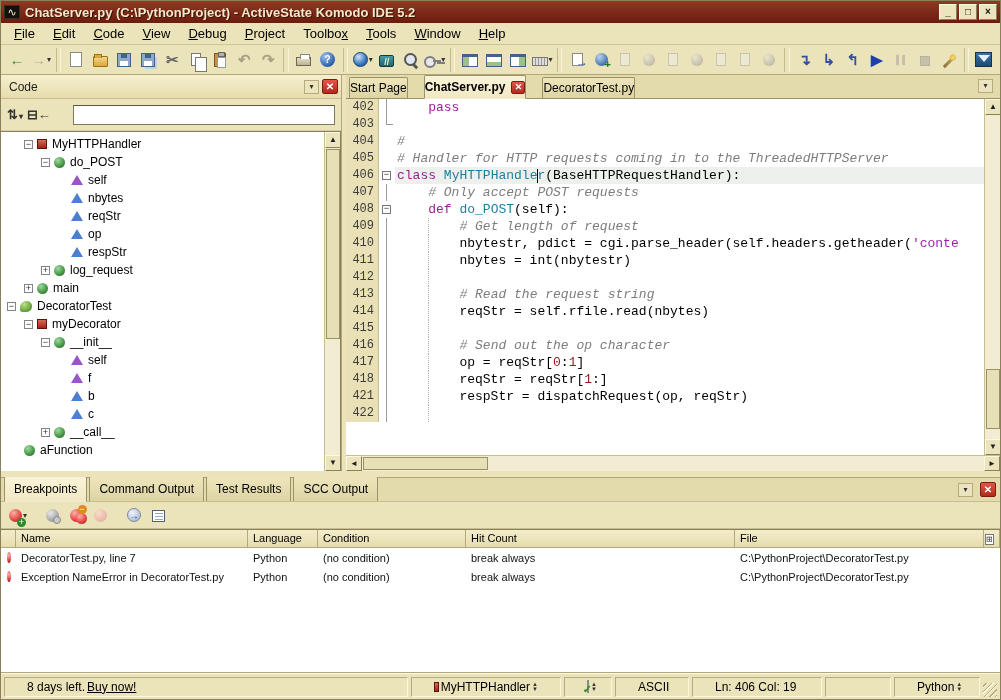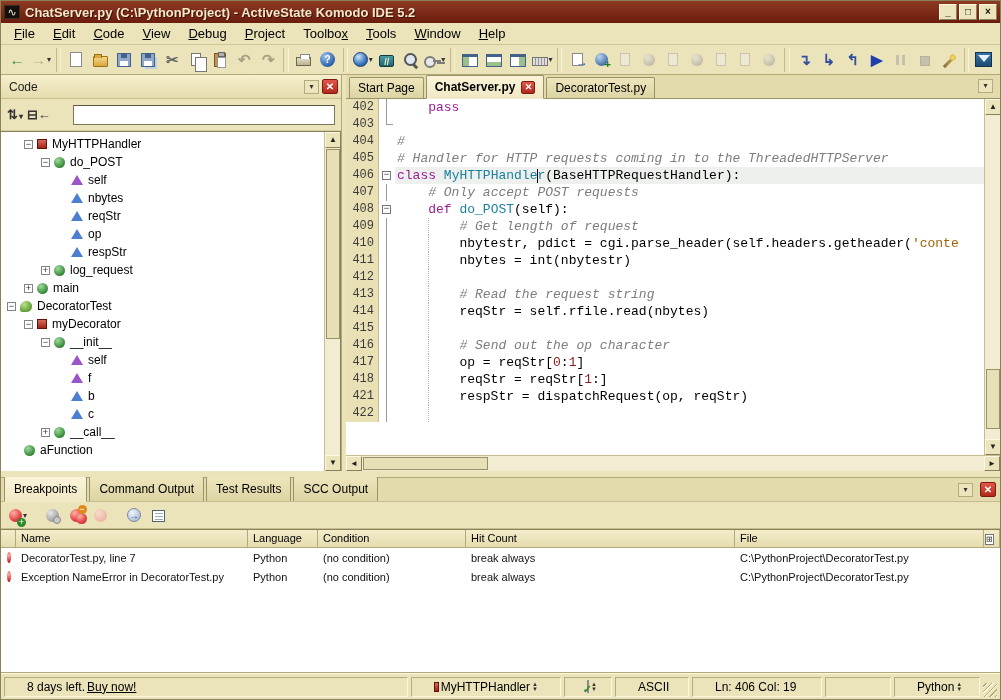--- a/index.html
+++ b/index.html
@@ -103,39 +103,39 @@
   .t-var { width:0; height:0; border-left:6px solid transparent; border-right:6px solid transparent; border-bottom:10px solid #4d7fd0; }
   .t-file { width:12px; height:11px; background:radial-gradient(circle at 35% 30%, #bfe08c, #5f9e35 70%, #3c6b1e); border-radius:60% 50% 55% 25%; }
   .tree-vscroll { position:absolute; right:0; top:0; bottom:0; width:16px; background:#f2ecd2; border-left:1px solid #c6bd90; }
   .sb-btn { position:absolute; left:0; width:16px; height:16px; background:#ece4bc; border:1px solid; border-color:#fdf8e0 #8a815a #8a815a #fdf8e0; font-size:8px; text-align:center; line-height:14px; color:#222; }
   .sb-thumb { position:absolute; left:1px; width:14px; background:#e7dfb5; border:1px solid #9a9168; }
   .splitter { width:4px; background:#ebe3ba; }
 
   
   .editor { flex:1; display:flex; flex-direction:column; overflow:hidden; }
   .tabstrip { height:24px; display:flex; align-items:flex-end; background:#e4dbac; border-bottom:1px solid #9a9168; padding-left:3px; position:relative; }
-  .etab { height:21px; display:flex; align-items:center; padding:0 8px; border:1px solid #9a9168; border-bottom:none; background:linear-gradient(#eee5bc,#ddd4a4); margin-right:2px; font-size:12px; border-radius:2px 2px 0 0; }
+  .etab { height:21px; display:flex; align-items:center; padding:0 0; border:1px solid #9a9168; border-bottom:none; background:linear-gradient(#eee5bc,#ddd4a4); margin-right:16px; font-size:12px; border-radius:2px 2px 0 0; }
   .etab.active { height:24px; background:linear-gradient(#faf4d8,#f0e8c4); font-weight:bold; margin-bottom:-1px; border-bottom:1px solid #f4ecc8; }
   .etab .xbtn { width:14px; height:13px; margin-left:6px; line-height:11px; font-size:9px; }
   .tab-drop { position:absolute; right:4px; top:4px; }
   .editor-body { flex:1; display:flex; overflow:hidden; background:#fff; position:relative; }
   .code-scroll { flex:1; overflow:hidden; }
   .cl { height:17px; display:flex; font-family:"Liberation Mono","DejaVu Sans Mono",monospace; font-size:13px; line-height:17px; }
   .ln { width:33px; flex:0 0 auto; background:#e9e1b5; color:#3c3c3c; text-align:right; padding-right:4px; font-size:12px; border-right:1px solid #c6bd90; }
   .fm { width:16px; flex:0 0 auto; position:relative; background:#fff; }
   .fm.fline::before { content:""; position:absolute; left:7px; top:0; bottom:0; width:1px; background:#9a9a9a; }
   .fm.fcorner::before { content:""; position:absolute; left:7px; top:0; height:9px; width:1px; background:#9a9a9a; }
   .fm.fcorner::after { content:""; position:absolute; left:7px; top:8px; width:7px; height:1px; background:#9a9a9a; }
   .fbox { position:absolute; left:3px; top:4px; width:9px; height:9px; border:1px solid #777; background:#fbfbfb; font-size:9px; line-height:7px; text-align:center; color:#333; }
   .ct { flex:1; white-space:pre; position:relative; padding-left:2px; overflow:hidden; }
   .cur .ct { background:#eef0ee; }
   .tok-k { color:#9a1d92; }
   .tok-d { color:#1a7f9e; }
   .tok-c { color:#7d7d7d; font-style:italic; }
-  .tok-s { color:#a16207; }
+  .tok-s { color:#a21caf; }
   .tok-n { color:#8b2020; }
   .caret-bar { display:inline-block; width:1px; height:14px; background:#000; vertical-align:text-bottom; margin:0 -1px 0 0; }
   .guide { position:absolute; top:0; bottom:0; width:1px; border-left:1px dotted #b4b4b4; }
   .ed-vscroll { width:16px; flex:0 0 auto; background:#f2ecd2; border-left:1px solid #c6bd90; position:relative; }
   .ed-hscroll { height:16px; flex:0 0 auto; background:#f2ecd2; border-top:1px solid #c6bd90; position:relative; }
   .sb-btn-h { position:absolute; top:0; width:16px; height:15px; background:#ece4bc; border:1px solid; border-color:#fdf8e0 #8a815a #8a815a #fdf8e0; font-size:8px; text-align:center; line-height:13px; color:#222; }
   .hthumb { position:absolute; top:1px; height:13px; background:#e7dfb5; border:1px solid #9a9168; }
 
   
   .bottom { flex:0 0 202px; display:flex; flex-direction:column; border-top:6px solid #ebe3ba; overflow:hidden; }

